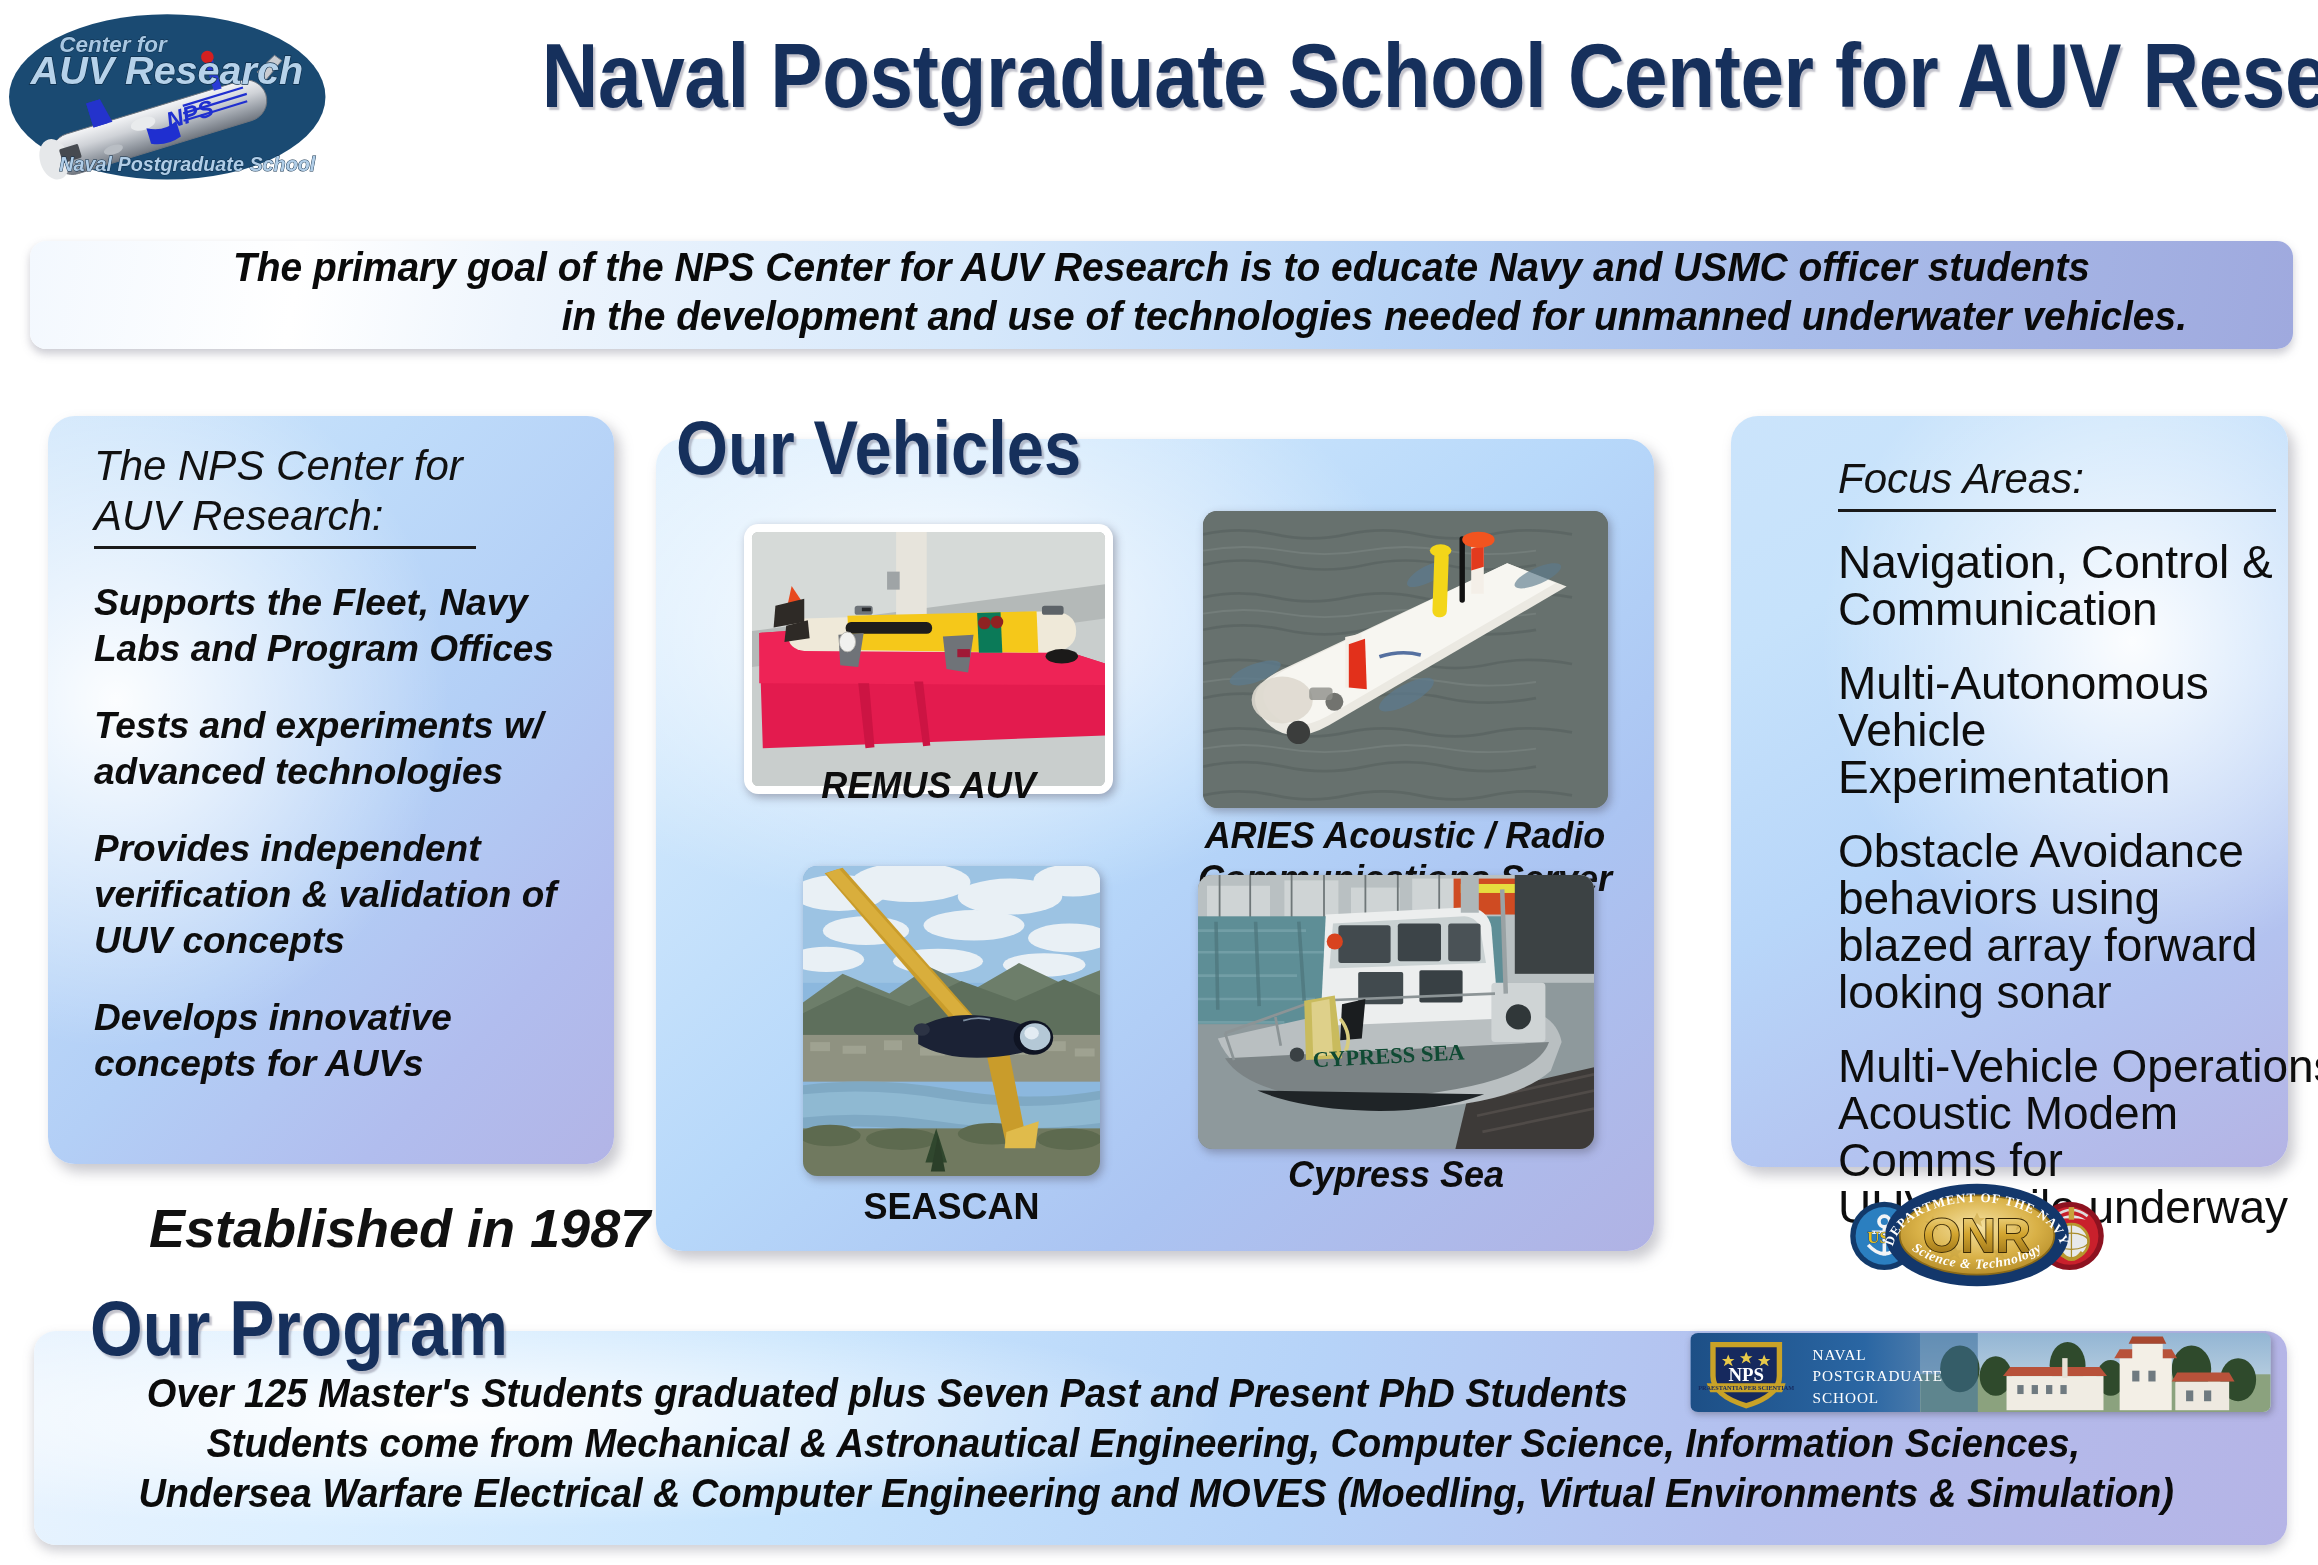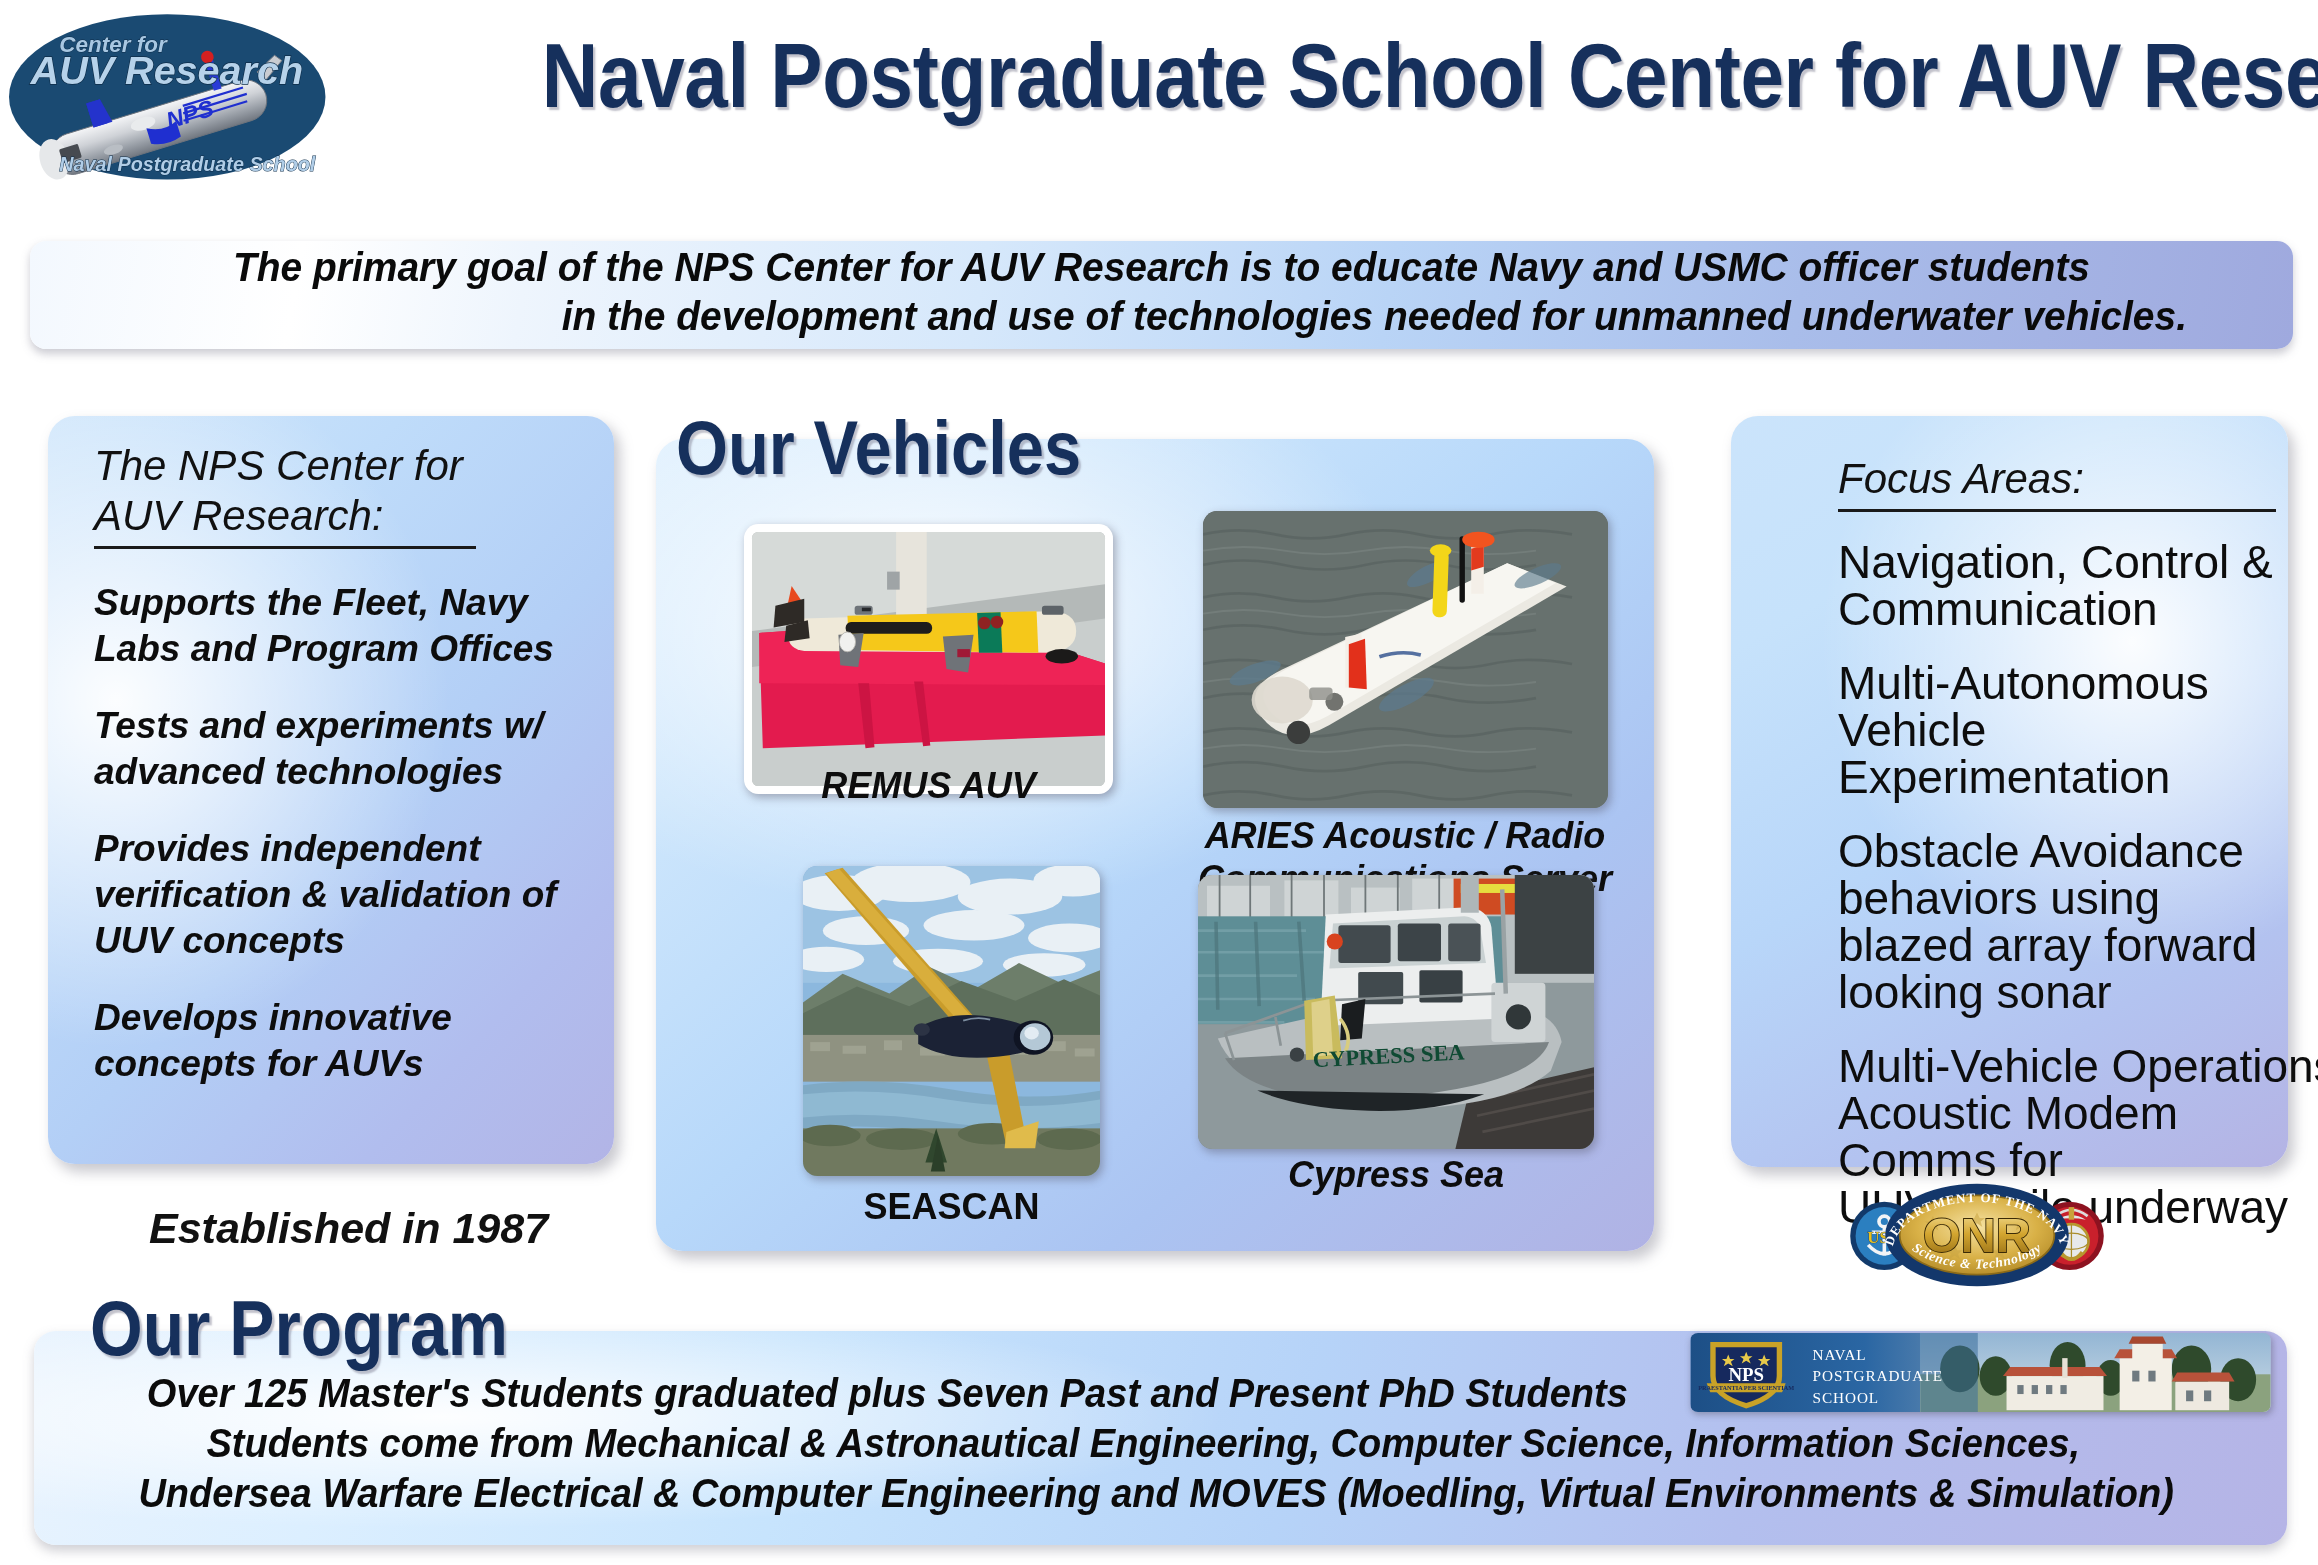--- a/index.html
+++ b/index.html
@@ -167,21 +167,21 @@
   
   #photo-cypress { left: 1198px; top: 875px; width: 396px; height: 274px; }
   #cypress-scene { position: relative; width: 100%; height: 100%; overflow: hidden;
                    background: linear-gradient(#9aa3a6 0%, #8d9699 35%, #7d8a8e 60%, #6e7a7d 100%); }
 
   
   #established {
     position: absolute; left: 149px; top: 1202px;
     font-family: "Liberation Sans Narrow", "Liberation Sans", sans-serif;
     font-style: italic; font-weight: bold;
-    font-size: 43px; line-height: 52px; color: #111; white-space: nowrap;
+    font-size: 54px; line-height: 52px; color: #111; white-space: nowrap;
   }
 
   
   #program-lines { position: absolute; left: 54px; top: 1368px; width: 2230px; }
   .program-line {
     font-family: "Liberation Sans Narrow", "Liberation Sans", sans-serif;
     font-style: italic; font-weight: bold;
     font-size: 40px; line-height: 50px;
     color: #0b0b0b; white-space: nowrap;
     transform: scaleX(0.95); transform-origin: center center;

